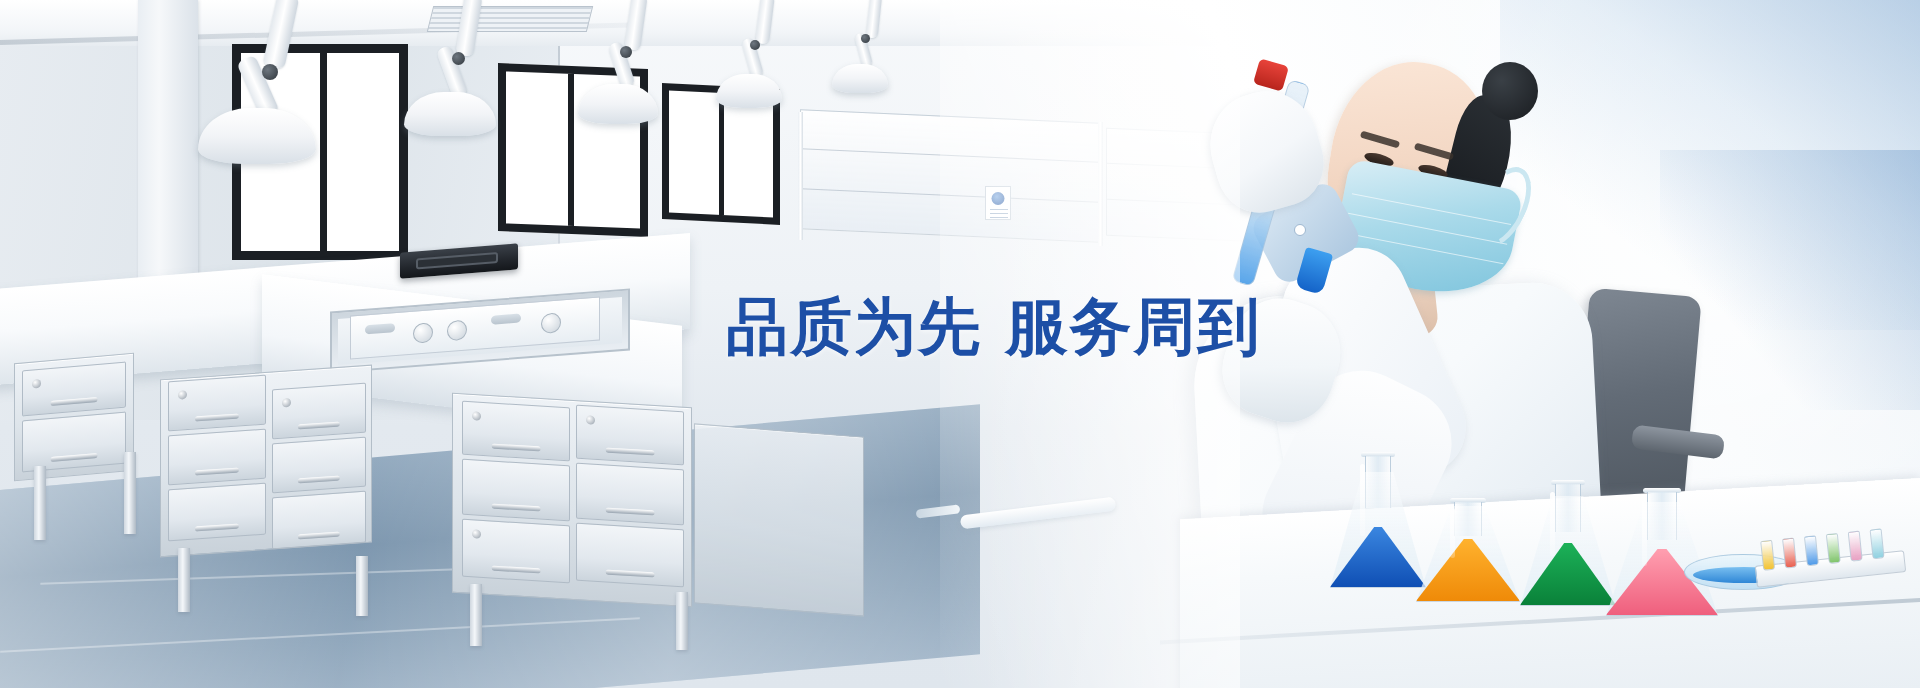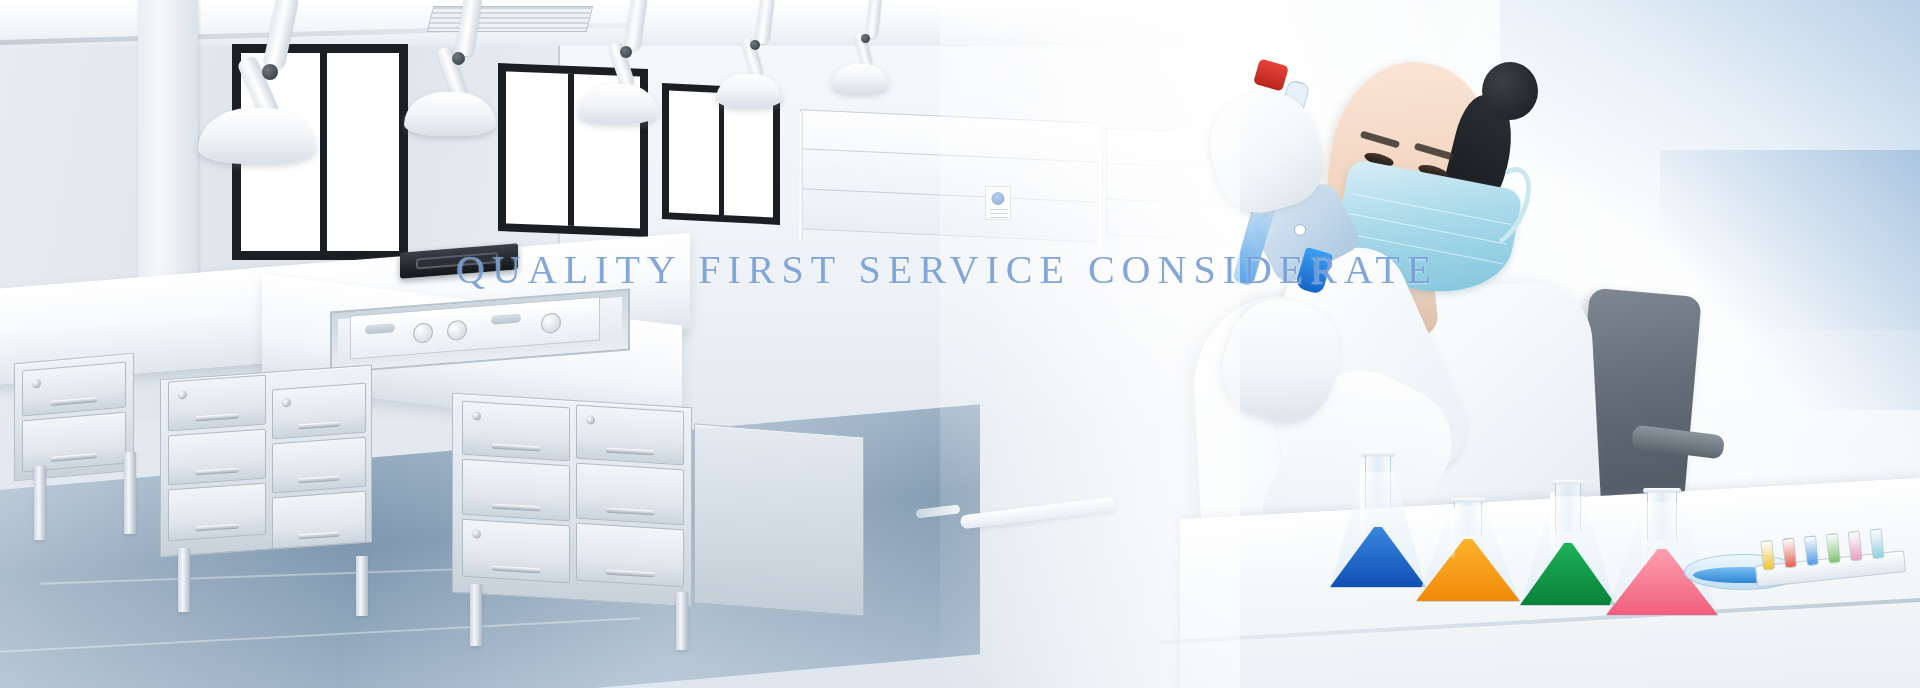--- a/index.html
+++ b/index.html
@@ -809,19 +809,19 @@
       <div class="rack-tube" style="left:74px; background:linear-gradient(180deg,rgba(255,255,255,.8),#7fc46a);"></div>
       <div class="rack-tube" style="left:96px; background:linear-gradient(180deg,rgba(255,255,255,.8),#e8a0c2);"></div>
       <div class="rack-tube" style="left:118px;background:linear-gradient(180deg,rgba(255,255,255,.8),#8fd0e0);"></div>
     </div>
 
     <div class="edge-fade"></div>
   </div>
 
   <div class="overlay">
 
-    <div class="eyebrow">QUALITY  FIRST  SERVICE  CONSIDERATE</div>
-
+
+    <div class="headline">品质为先 服务周到</div>
 
 
   </div>
 
 </div>
 
 </body></html>

